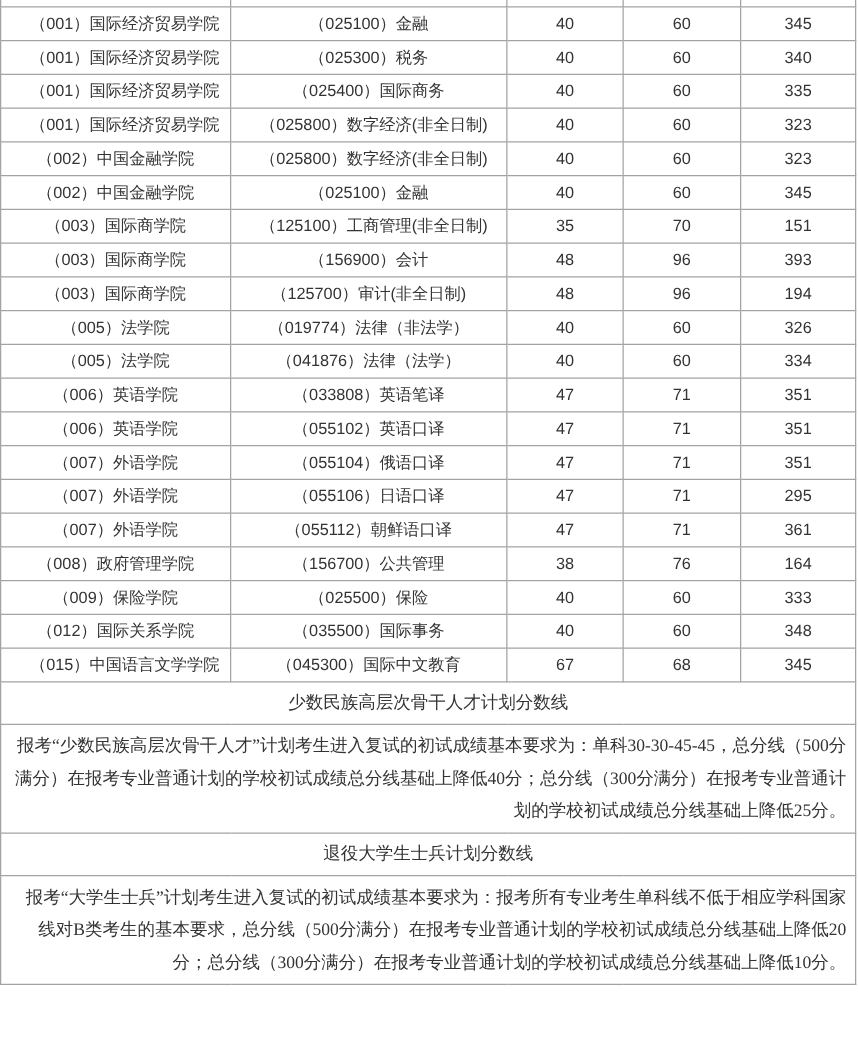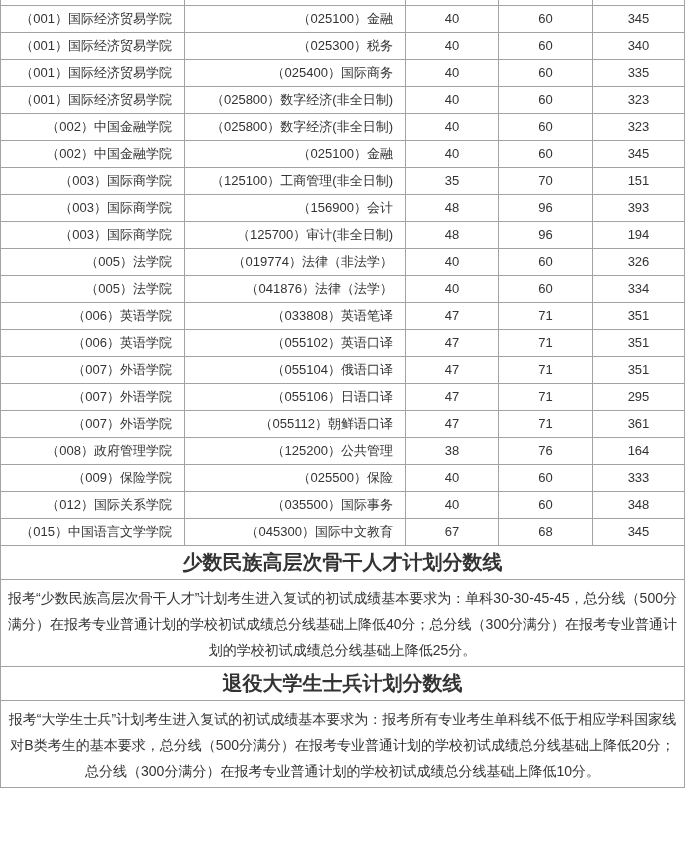--- a/index.html
+++ b/index.html
@@ -30,41 +30,42 @@
     height: 5px;
     border-top: 0;
     padding: 0;
   }
   tr.data-row td {
     height: 27px;
     font-size: 13px;
     white-space: nowrap;
   }
   td.text-cell {
-    text-align: right;
-    padding: 0 12px;
+    text-align: center;
+    padding: 0 23px;
   }
   td.num-cell {
     text-align: center;
     padding: 0 2px;
   }
   tr.section-heading-row td {
     height: 34px;
     text-align: center;
-    font-weight: bold;
-    font-size: 20px;
+    font-weight: normal;
+    font-size: 14px;
     padding: 0 6px;
   }
   tr.section-body-row td {
-    text-align: center;
+    text-align: right;
     font-size: 14px;
     line-height: 26px;
     padding: 5px 7px 3px 7px;
     white-space: normal;
     word-break: break-all;
+    font-family: Liberation Serif, serif;
   }
 </style>
 </head>
 <body>
 
 <table class="score-table">
   <colgroup>
     <col style="width:184px">
     <col style="width:221px">
     <col style="width:93px">
@@ -190,21 +191,21 @@
       </tr>
       <tr class="data-row">
         <td class="text-cell">（007）外语学院</td>
         <td class="text-cell">（055112）朝鲜语口译</td>
         <td class="num-cell">47</td>
         <td class="num-cell">71</td>
         <td class="num-cell">361</td>
       </tr>
       <tr class="data-row">
         <td class="text-cell">（008）政府管理学院</td>
-        <td class="text-cell">（125200）公共管理</td>
+        <td class="text-cell">（156700）公共管理</td>
         <td class="num-cell">38</td>
         <td class="num-cell">76</td>
         <td class="num-cell">164</td>
       </tr>
       <tr class="data-row">
         <td class="text-cell">（009）保险学院</td>
         <td class="text-cell">（025500）保险</td>
         <td class="num-cell">40</td>
         <td class="num-cell">60</td>
         <td class="num-cell">333</td>

